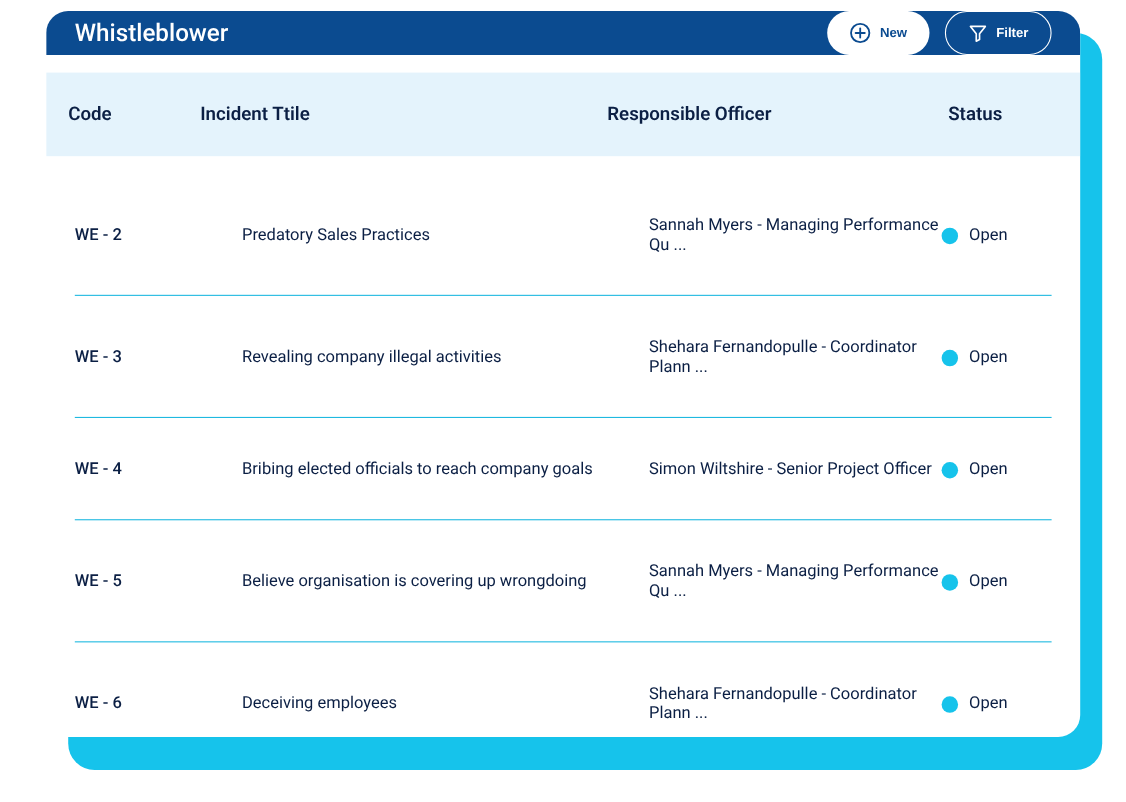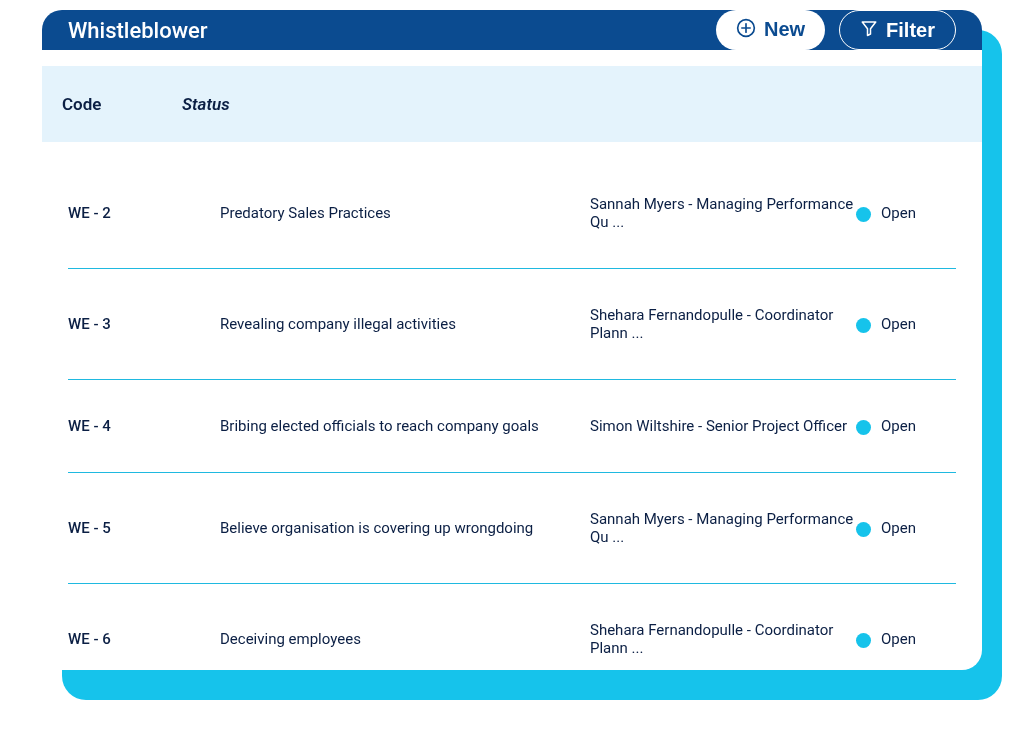--- a/index.html
+++ b/index.html
@@ -40,24 +40,25 @@
     padding: 0 26px;
   }
   .header-title {
     color: #ffffff;
     font-size: 22px;
     font-weight: 500;
     flex: 1;
   }
   .btn {
     display: inline-flex;
+    align-items: center;
     gap: 8px;
     padding: 8px 20px;
     border-radius: 24px;
-    font-size: 20px;
+    font-size: 12px;
     font-weight: 600;
     cursor: pointer;
     border: none;
     height: 40px;
   }
   .btn-new {
     background: #ffffff;
     color: #0b4b90;
     margin-right: 14px;
   }
@@ -71,21 +72,21 @@
     background: #e4f3fc;
     display: flex;
     padding: 28px 20px;
     color: #0b1f44;
     font-weight: 600;
     font-size: 17px;
   }
   .col-code { width: 120px; flex-shrink: 0; }
   .col-title { width: 370px; flex-shrink: 0; }
   .col-officer { flex: 1; }
-  .col-status { width: 100px; flex-shrink: 0; text-align: left; display:flex; align-items:center; justify-content:flex-start;font-style:italic;}
+  .col-status { width: 100px; flex-shrink: 0; text-align: left; display:flex; align-items:center; justify-content:flex-start;}
   .rows { padding: 0 26px; }
   .row {
     display: flex;
     align-items: center;
     padding: 37px 0;
     border-bottom: 1.5px solid #1fb9e0;
     color: #0b1f44;
     font-size: 15px;
   }
   .row:last-child { border-bottom: none; }
@@ -128,20 +129,22 @@
         <svg class="icon-svg" width="18" height="18" viewBox="0 0 24 24" fill="none" stroke="#ffffff" stroke-width="2" stroke-linecap="round" stroke-linejoin="round">
           <polygon points="3 4 21 4 14 13 14 20 10 22 10 13 3 4"></polygon>
         </svg>
       </span>
       <span>Filter</span>
     </button>
   </div>
 
   <div class="table-header">
     <div class="col-code">Code</div>
+    <div class="col-title">Incident Ttile</div>
+    <div class="col-officer">Responsible Officer</div>
     <div class="col-status">Status</div>
   </div>
 
   <div class="rows" id="rows-container">
       <div class="row">
         <div class="col-code">WE - 2</div>
         <div class="col-title">Predatory Sales Practices</div>
         <div class="col-officer">Sannah Myers - Managing Performance Qu ...</div>
         <div class="status-cell">
           <span class="status-dot" style="background: rgb(22, 195, 235);"></span>

